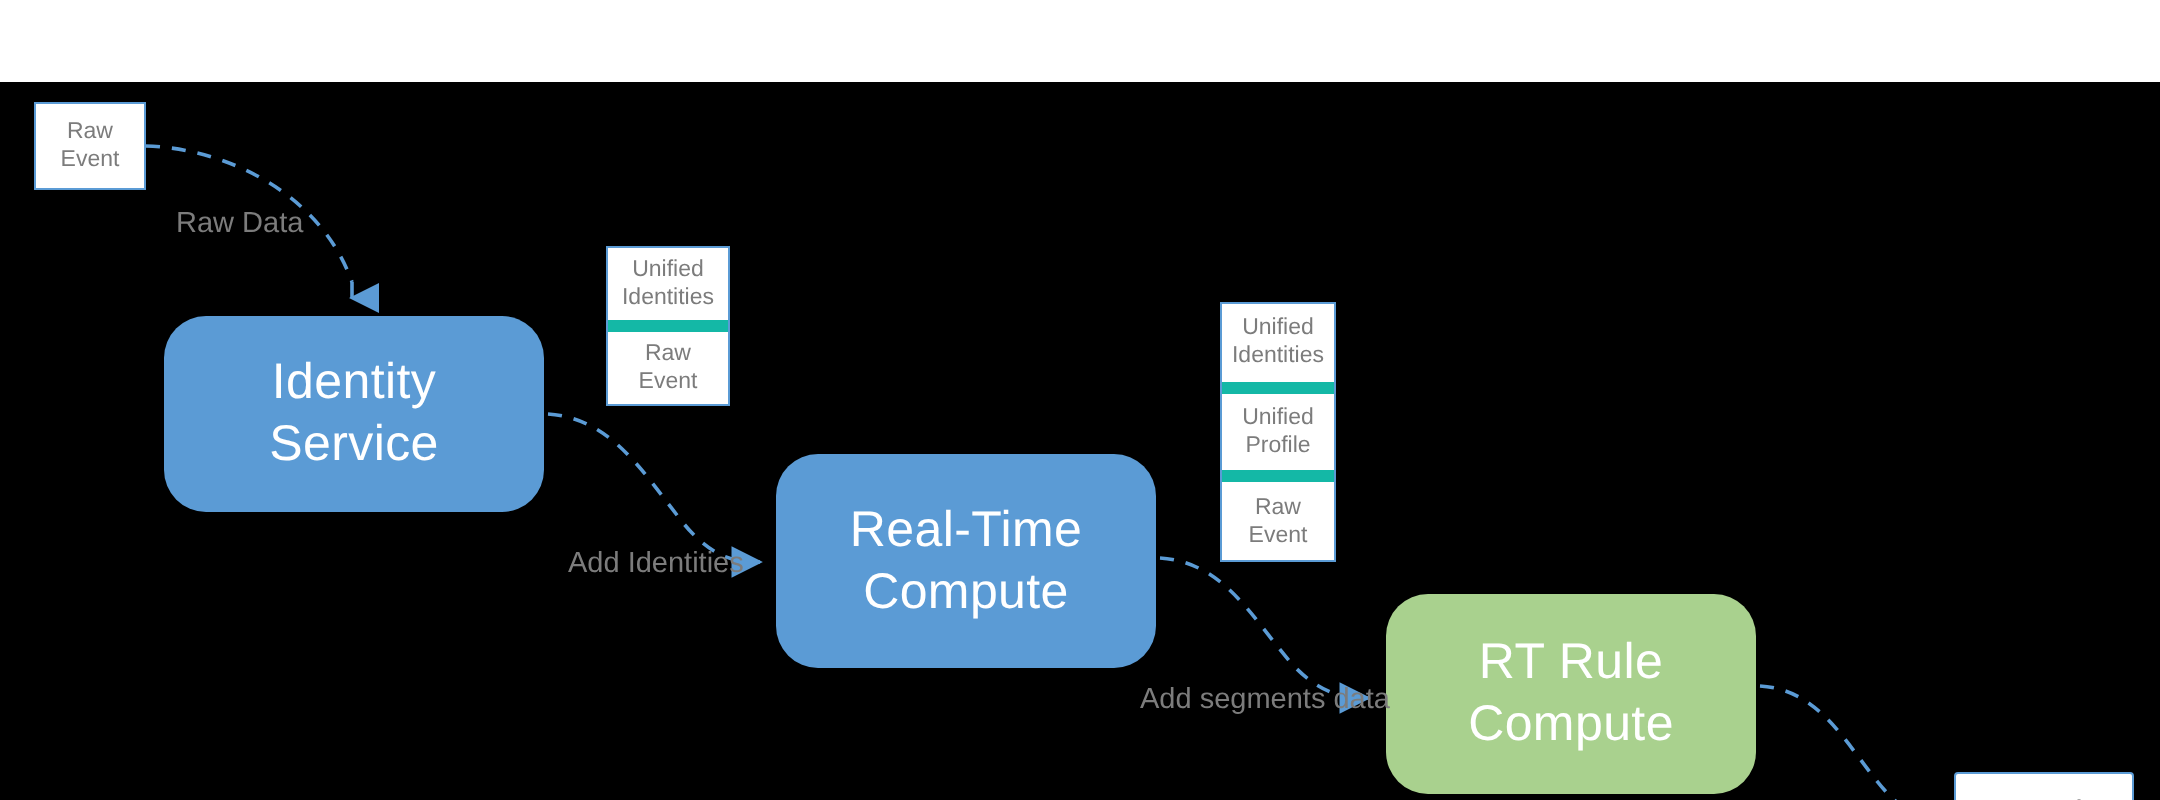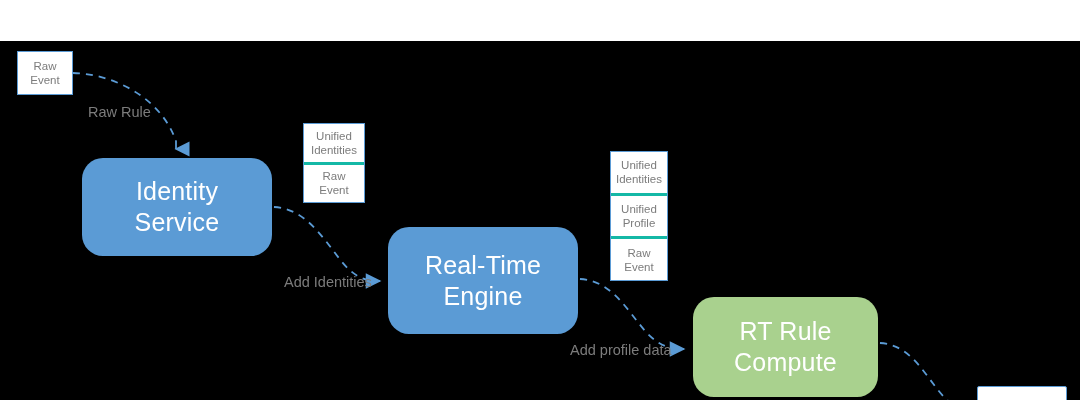--- a/index.html
+++ b/index.html
@@ -64,21 +64,21 @@
     box-sizing: border-box;
     flex: 1 1 0;
     display: flex;
     align-items: center;
     justify-content: center;
     text-align: center;
     color: #7c7c7c;
     font-size: 11.5px;
     line-height: 1.22;
     white-space: pre-line;
-    border-bottom: 3px solid #14b8a6;
+    border-bottom: 6px solid #14b8a6;
   }
   .payload-cell:last-child {
     border-bottom: none;
   }
 
   
   .terminal-node {
     position: absolute;
     box-sizing: border-box;
     border: 1px solid #5B9BD5;
@@ -157,36 +157,36 @@
 Service</div>
 
   <div class="payload-stack" style="left:303px; top:82px; width:62px; height:80px;">
     <div class="payload-cell">Unified
 Identities</div>
     <div class="payload-cell">Raw
 Event</div>
   </div>
 
   <div class="process-node blue" style="left:388px; top:186px; width:190px; height:107px;">Real-Time
-Engine</div>
+Compute</div>
 
   <div class="payload-stack" style="left:610px; top:110px; width:58px; height:130px;">
     <div class="payload-cell">Unified
 Identities</div>
     <div class="payload-cell">Unified
 Profile</div>
     <div class="payload-cell">Raw
 Event</div>
   </div>
 
   <div class="process-node green" style="left:693px; top:256px; width:185px; height:100px;">RT Rule
 Compute</div>
 
   <div class="terminal-node rounded" style="left:977px; top:345px; width:90px; height:43px;">Result</div>
 
-  <div class="edge-label" style="left:88px; top:62px;">Raw Rule</div>
+  <div class="edge-label" style="left:88px; top:62px;">Raw Data</div>
 
   <div class="edge-label" style="left:284px; top:232px;">Add Identities</div>
 
-  <div class="edge-label" style="left:570px; top:300px;">Add profile data</div>
+  <div class="edge-label" style="left:570px; top:300px;">Add segments data</div>
 
 
 </div>
 
 </body></html>

